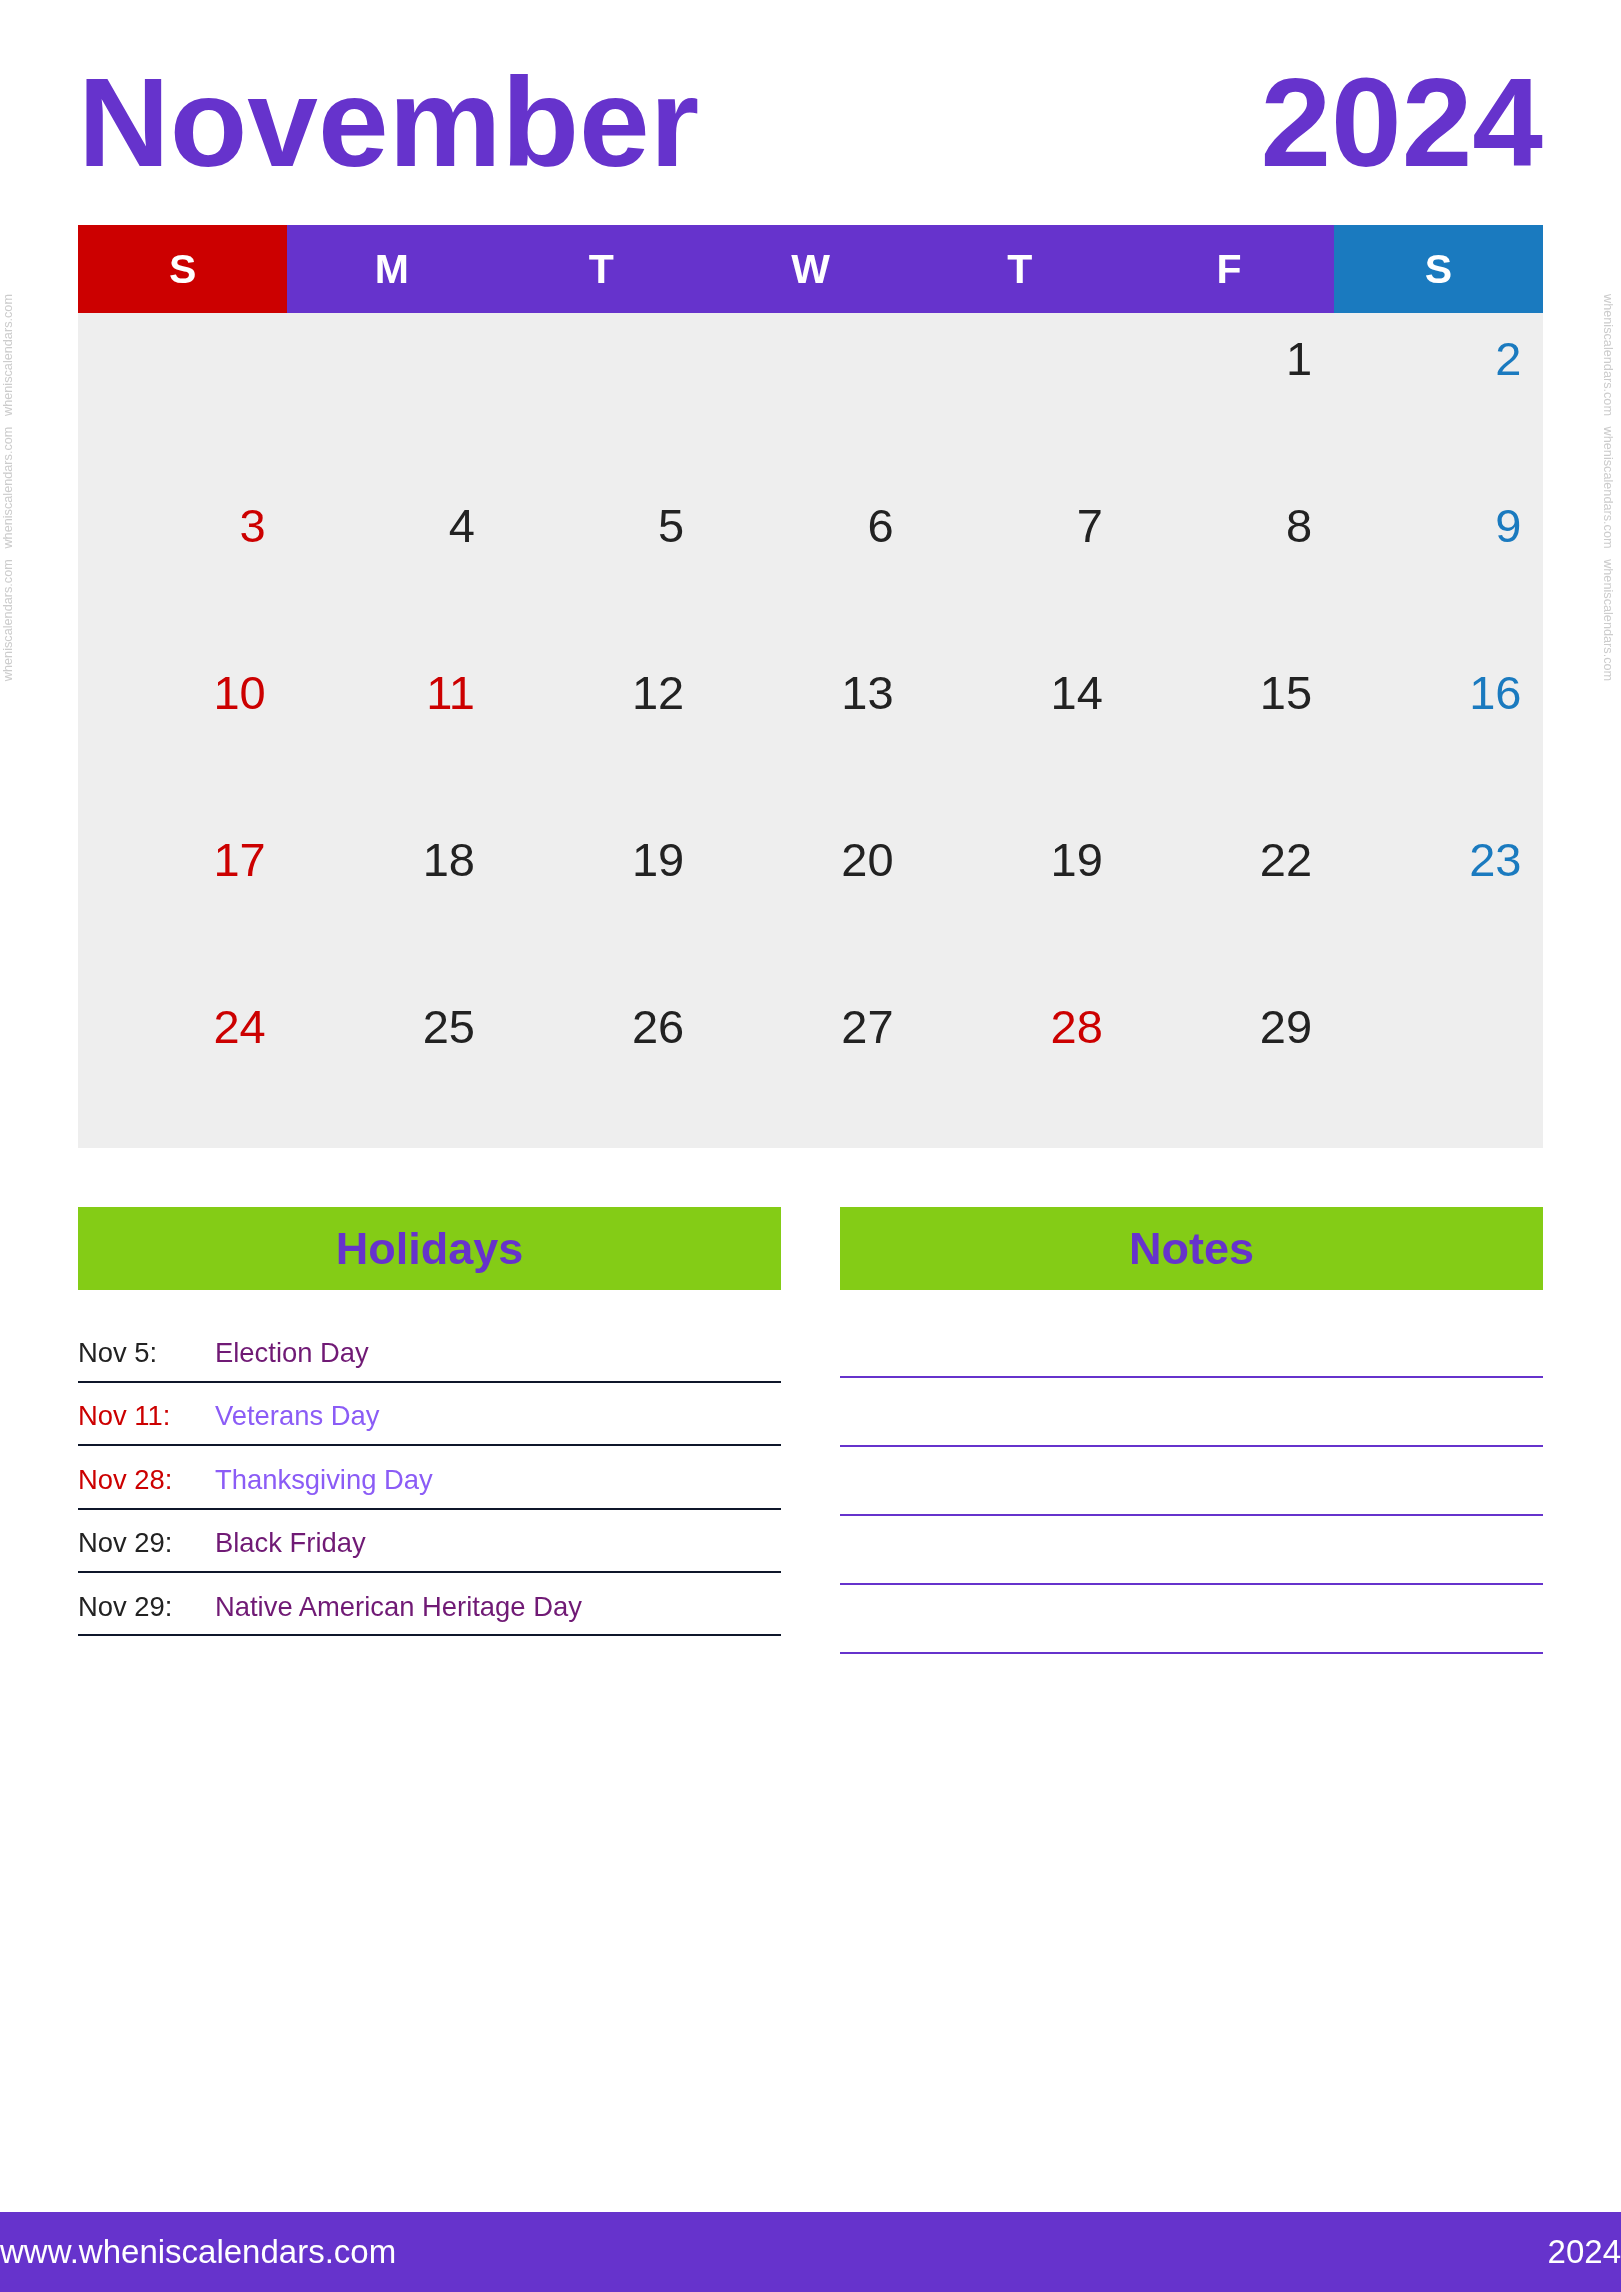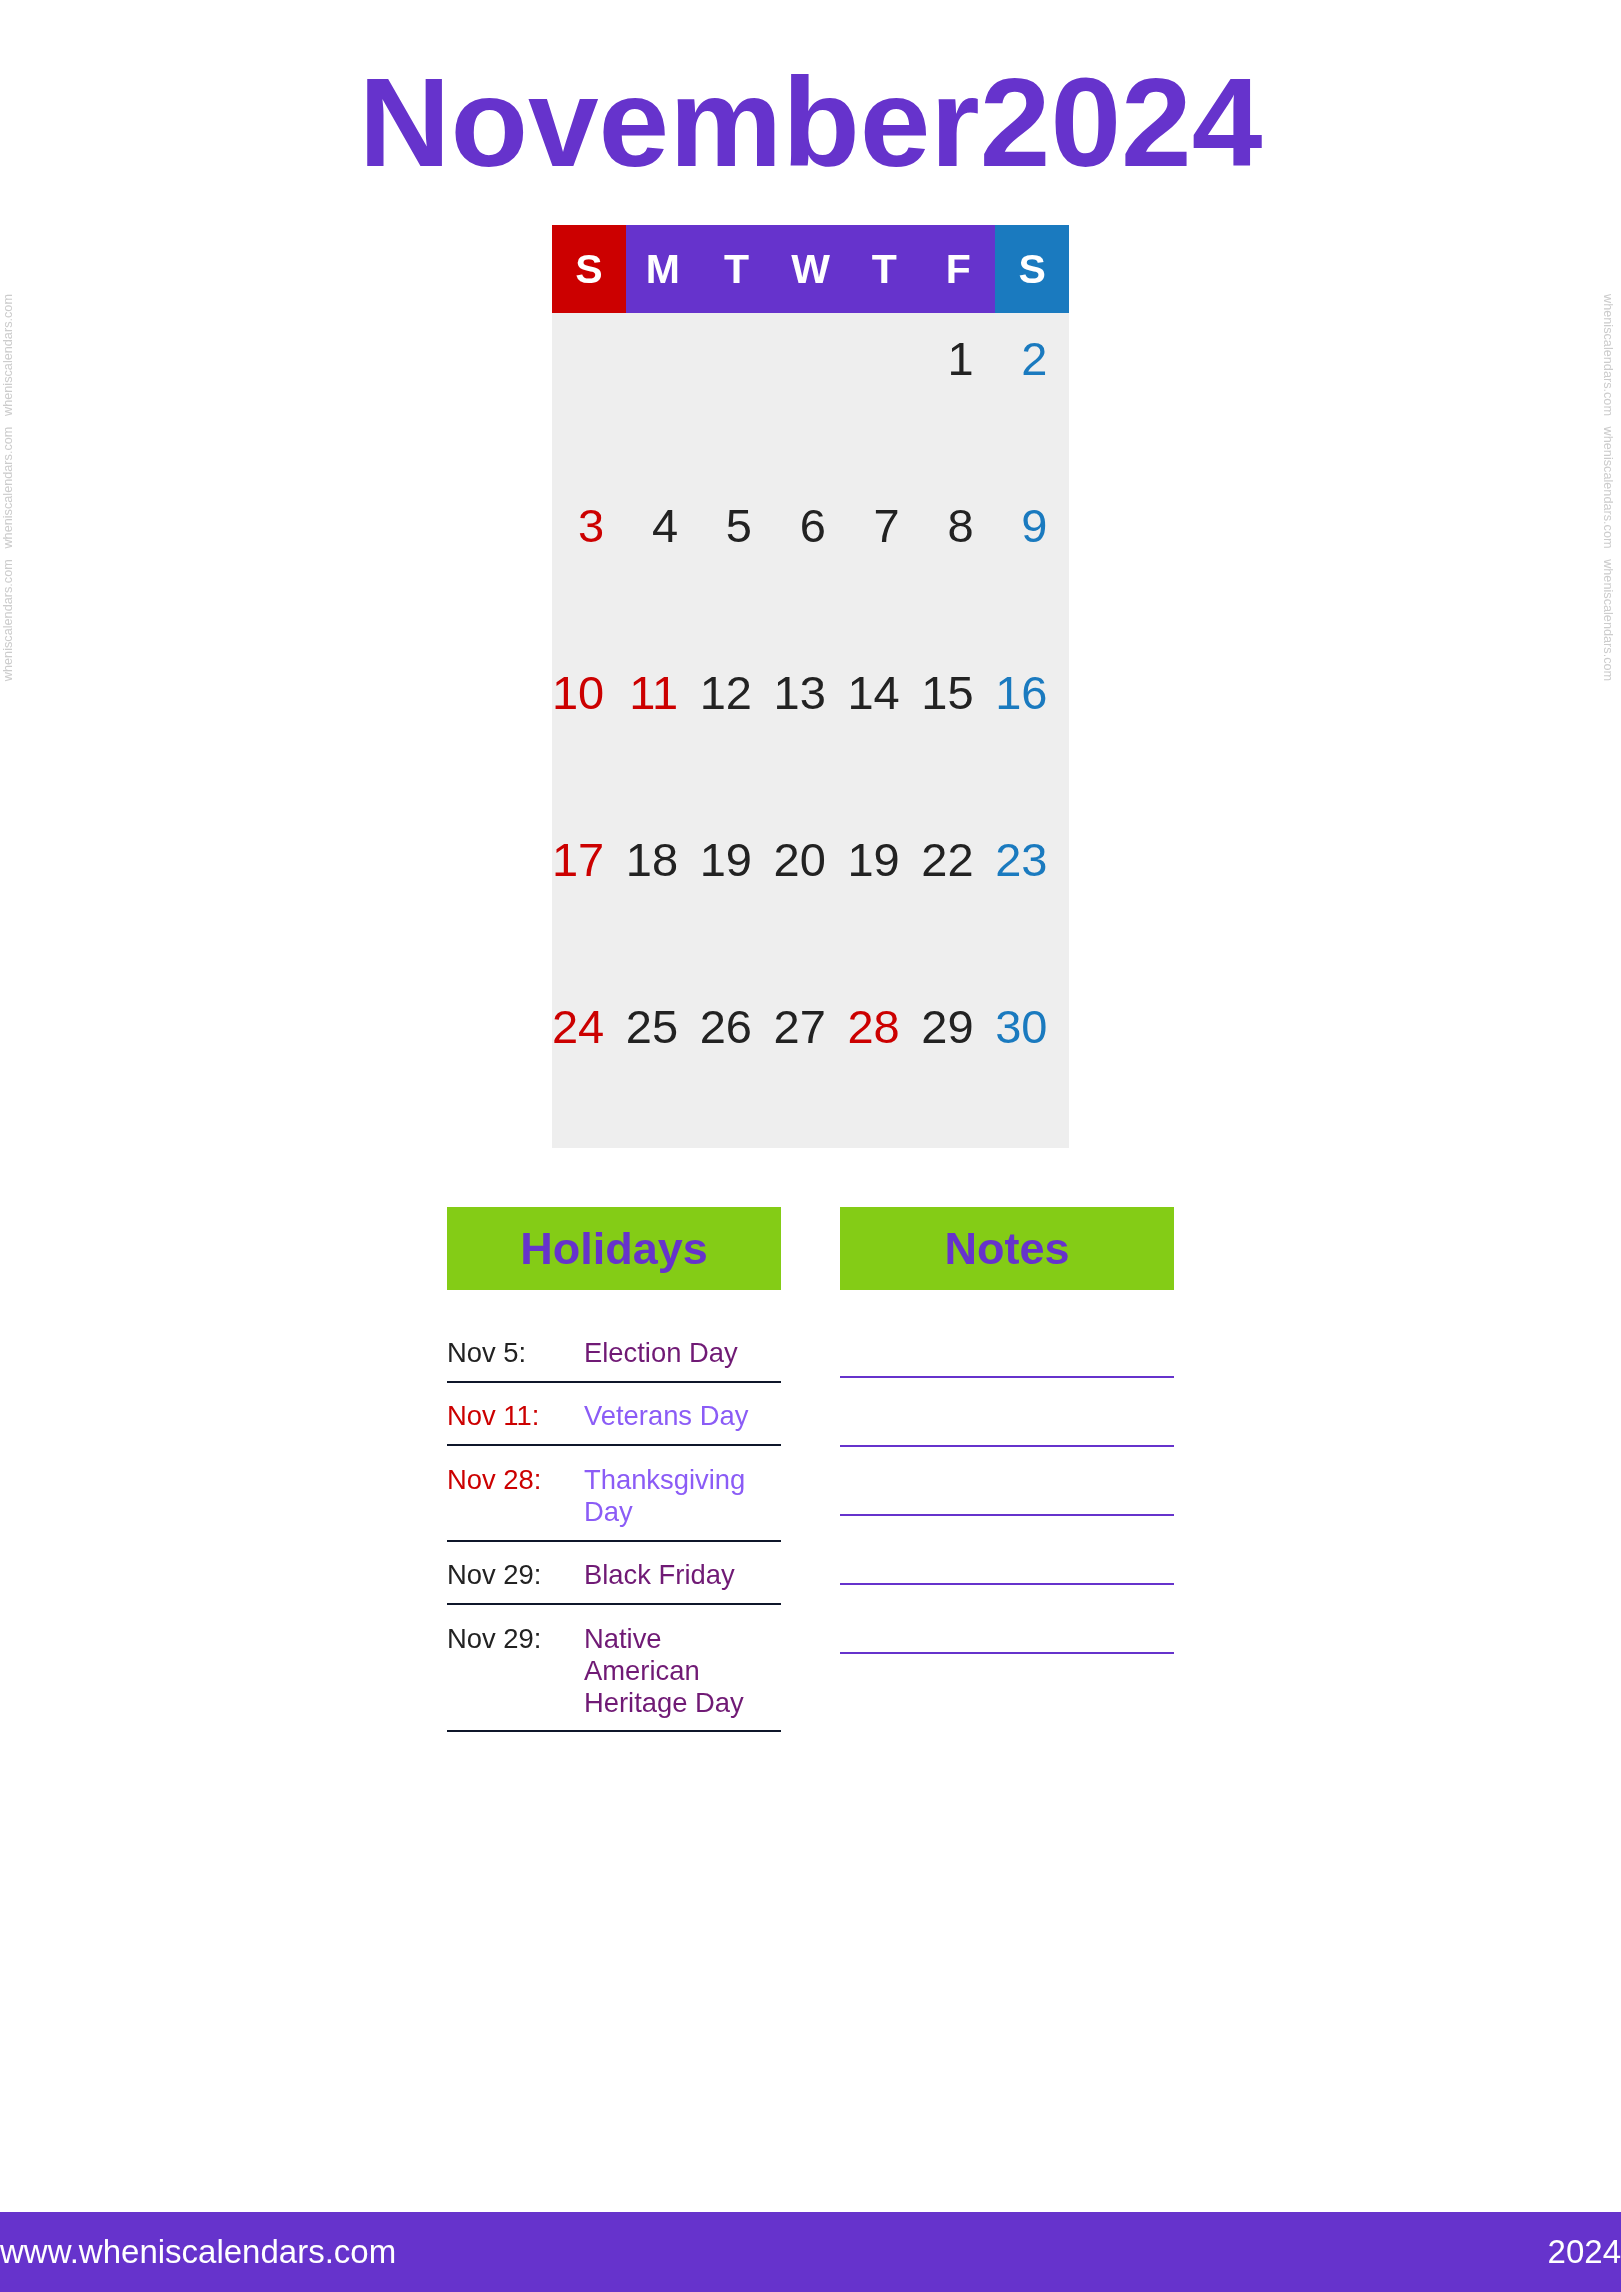--- a/index.html
+++ b/index.html
@@ -12,21 +12,20 @@
       overflow: hidden;
     }
 
     .page {
       width: 1621px;
       height: 2206px;
       background: #ffffff;
       padding: 59px 78px 0 78px;
       display: flex;
       flex-direction: column;
-      align-items: center;
     }
 
     
     .header {
       display: flex;
       justify-content: space-between;
       align-items: flex-start;
       margin-bottom: 39px;
     }
     .month-title {
@@ -321,23 +320,20 @@
         </div>
       <div class="calendar-cell">
           <span class="day-number">27</span>
         </div>
       <div class="calendar-cell">
           <span class="day-number holiday-num">28</span>
         </div>
       <div class="calendar-cell">
           <span class="day-number">29</span>
         </div>
-      <div class="calendar-cell">
-          <span class="day-number saturday-num">30</span>
-        </div>
     </div>
   </div>
 
   <div class="bottom-section">
 
     <div class="holidays-section">
       <div class="section-header">
         <span class="section-title">Holidays</span>
       </div>
       <div class="holiday-item">

